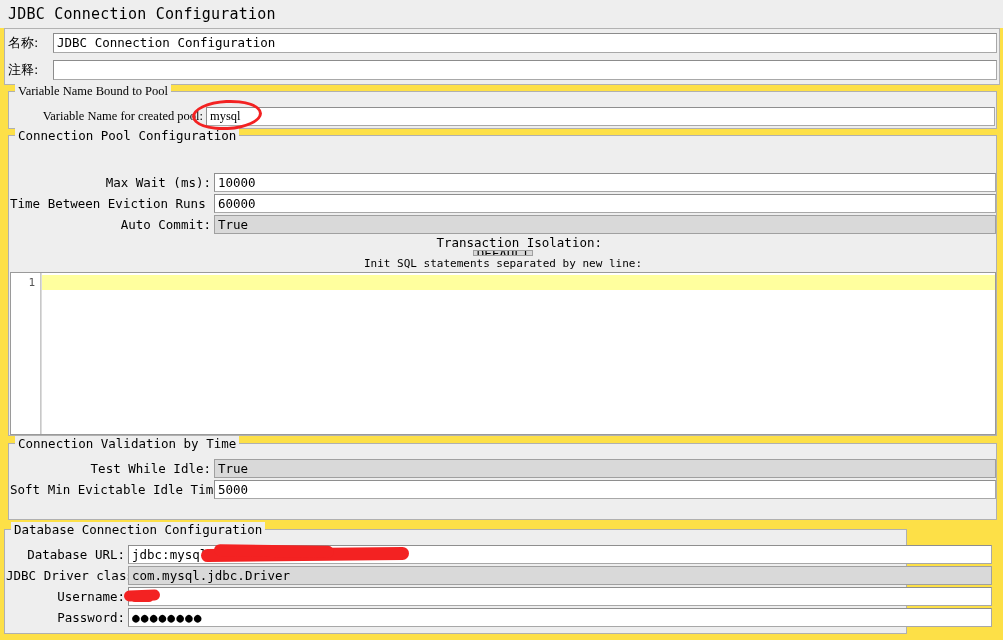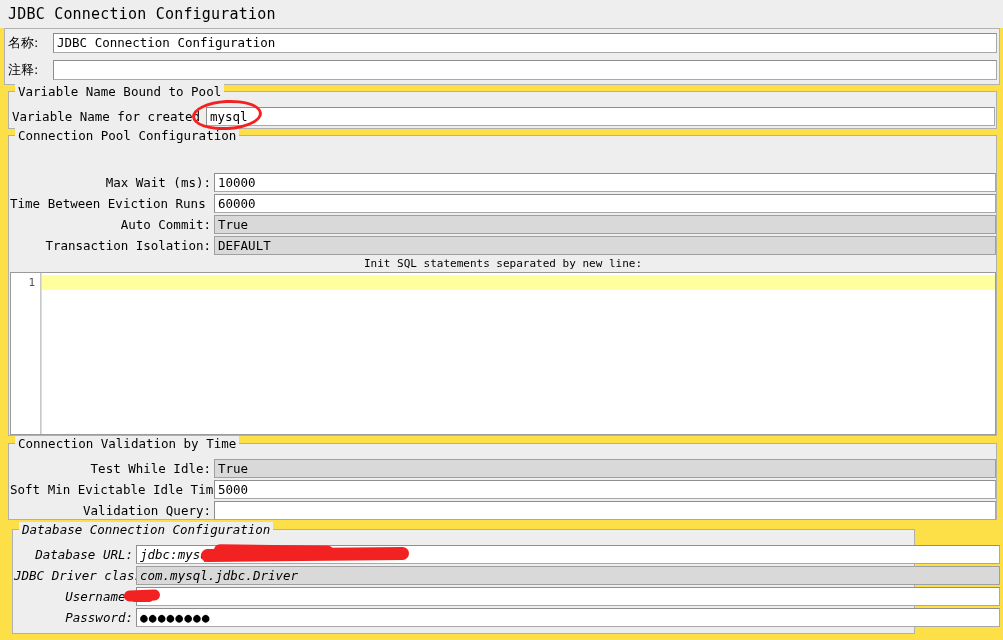--- a/index.html
+++ b/index.html
@@ -198,21 +198,21 @@
     <div class="nc-row">
       <div class="nc-label">名称:</div>
       <div class="nc-input">JDBC Connection Configuration</div>
     </div>
     <div class="nc-row second">
       <div class="nc-label">注释:</div>
       <div class="nc-input"></div>
     </div>
   </div>
 
-  <div class="group" style="left:8px; top:91px; width:989px; height:38px;">
+  <div class="group" style="left:8px; top:91px; width:989px; height:38px;font-family:Liberation Serif, serif;">
     <div class="group-title">Variable Name Bound to Pool</div>
     <div class="frow" style="position:absolute; left:3px; top:14px; width:983px;">
       <div class="flabel" style="width:194px;">Variable Name for created pool:</div>
       <div class="fval">mysql</div>
     </div>
   </div>
 
   <div class="group" style="left:8px; top:135px; width:989px; height:301px;">
     <div class="group-title">Connection Pool Configuration</div>
 
@@ -225,21 +225,21 @@
     <div class="frow" style="position:absolute; left:1px; top:57px; width:986px;">
       <div class="flabel" style="width:204px;">Time Between Eviction Runs (ms):</div>
       <div class="fval">60000</div>
     </div>
 
     <div class="frow" style="position:absolute; left:1px; top:78px; width:986px;">
       <div class="flabel" style="width:204px;">Auto Commit:</div>
       <div class="fval combo">True</div>
     </div>
 
-    <div class="frow" style="position:absolute; left:1px; top:99px; width:986px;">
+    <div class="frow" style="position:absolute; left:1px; top:99px; width:986px;flex-direction:column;">
       <div class="flabel" style="width:204px;">Transaction Isolation:</div>
       <div class="fval combo">DEFAULT</div>
     </div>
 
     <div class="initsql-caption" style="left:1px; top:121px; width:986px;">Init SQL statements separated by new line:</div>
 
     <div class="editor" style="left:1px; top:136px; width:986px; height:163px;">
       <div class="gutter">
         <div class="gutter-num">1</div>
       </div>
@@ -255,27 +255,23 @@
     <div class="frow" style="position:absolute; left:1px; top:14px; width:986px;">
       <div class="flabel" style="width:204px;">Test While Idle:</div>
       <div class="fval combo">True</div>
     </div>
 
     <div class="frow" style="position:absolute; left:1px; top:35px; width:986px;">
       <div class="flabel" style="width:204px;">Soft Min Evictable Idle Time(ms):</div>
       <div class="fval">5000</div>
     </div>
 
-    <div class="frow" style="position:absolute; left:1px; top:56px; width:986px;">
-      <div class="flabel" style="width:204px;">Validation Query:</div>
-      <div class="fval"></div>
-    </div>
-  </div>
-
-  <div class="group" style="left:12px; top:529px; width:903px; height:105px;font-style:italic;">
+  </div>
+
+  <div class="group" style="left:4px; top:529px; width:903px; height:105px;">
     <div class="group-title">Database Connection Configuration</div>
 
     <div class="frow" style="position:absolute; left:1px; top:14px; width:986px;">
       <div class="flabel" style="width:122px;">Database URL:</div>
       <div class="fval">jdbc:mysql://</div>
     </div>
 
     <div class="frow" style="position:absolute; left:1px; top:35px; width:986px;">
       <div class="flabel" style="width:122px;">JDBC Driver class:</div>
       <div class="fval combo">com.mysql.jdbc.Driver</div>

